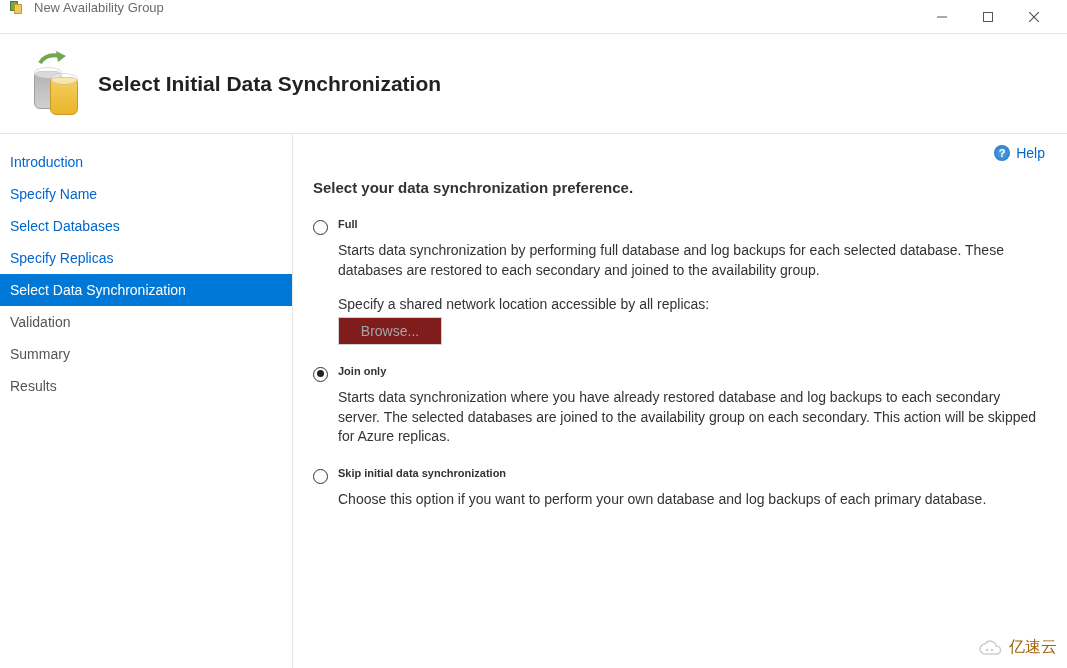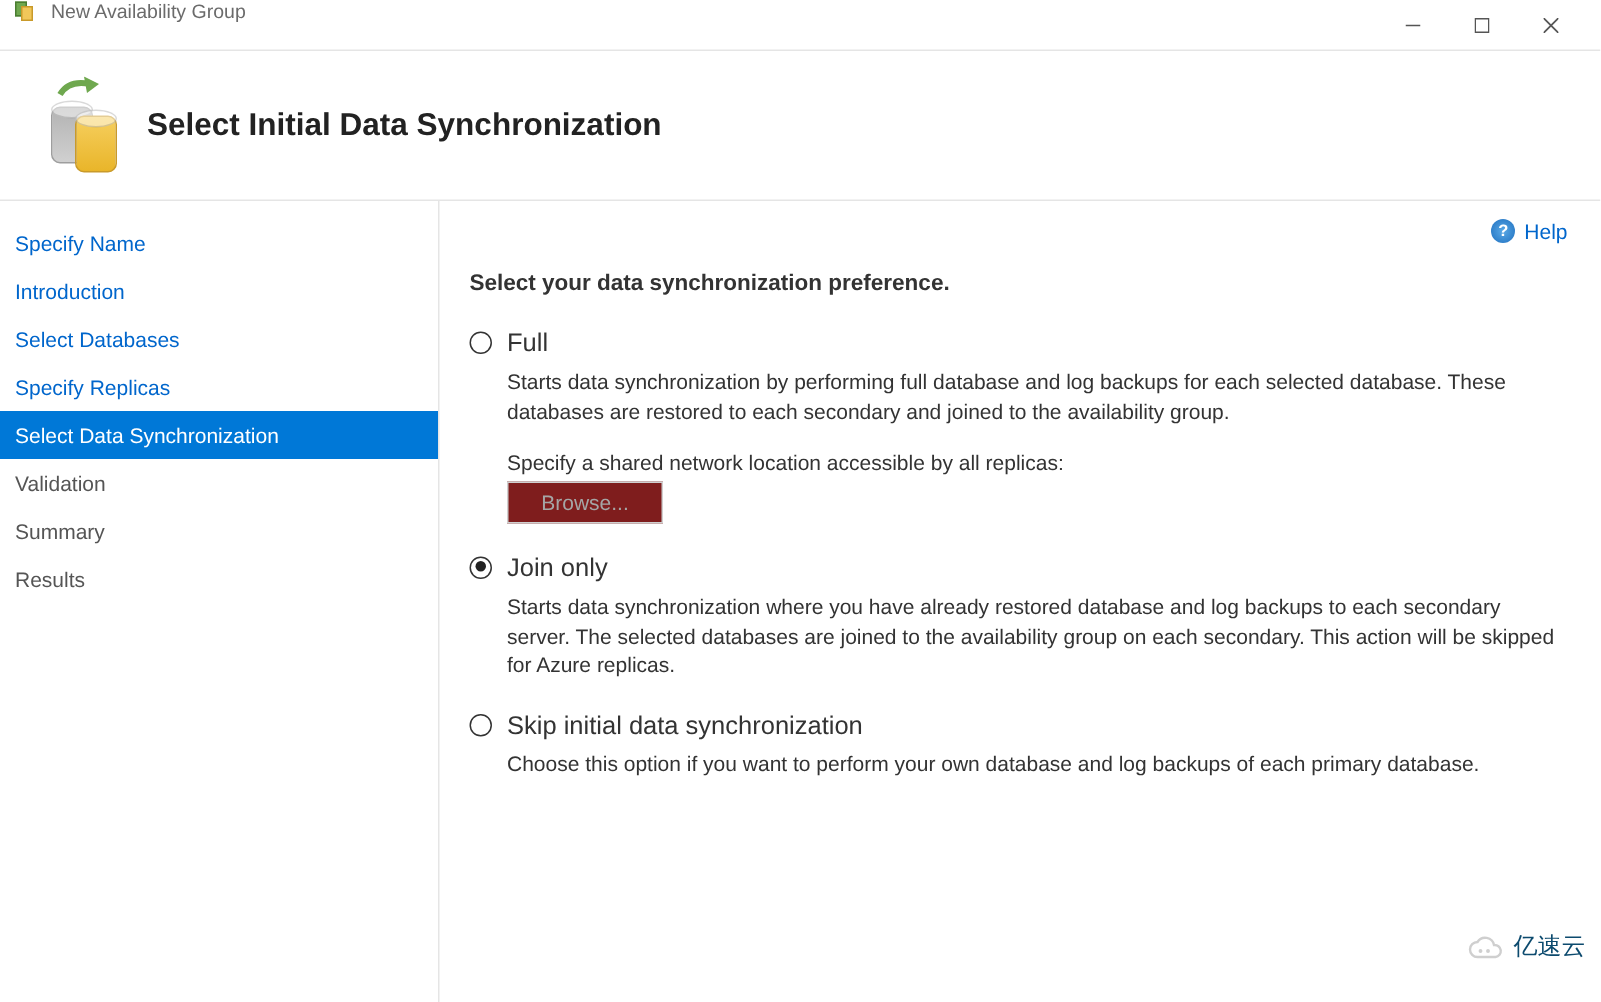--- a/index.html
+++ b/index.html
@@ -26,27 +26,27 @@
     .nav-item.active { background: #0078d7; color: #fff; }
     .nav-item.after { color: #555; }
     .main { flex: 1; padding: 10px 22px 0 20px; position: relative; font-size: 14px; color: #333; }
     .help-row { text-align: right; margin-bottom: 18px; }
     .help-link { color: #0066cc; font-size: 14px; cursor: pointer; display: inline-flex; align-items: center; gap: 6px; }
     .help-icon { width: 16px; height: 16px; border-radius: 50%; background: radial-gradient(#5aa9e6,#1e6fbf); color: #fff; font-size: 11px; display: inline-flex; align-items: center; justify-content: center; font-weight: 600; }
     .prompt { font-weight: 600; font-size: 15px; margin-bottom: 22px; }
     .option { display: flex; gap: 10px; margin-bottom: 6px; align-items: flex-start; }
     .radio { width: 15px; height: 15px; border: 1.5px solid #333; border-radius: 50%; margin-top: 2px; flex-shrink: 0; position: relative; cursor: pointer; }
     .radio.selected::after { content: ""; position: absolute; top: 2.5px; left: 2.5px; width: 7px; height: 7px; background: #222; border-radius: 50%; }
-    .opt-title { font-weight: 400; font-size: 17px; }
+    .opt-title { font-weight: 700; font-size: 11px; }
     .opt-body { margin-left: 25px; line-height: 1.42; margin-bottom: 20px; color: #333; }
     .share-label { margin-top: 14px; margin-bottom: 0; display: block; }
     .share-row { display: flex; gap: 10px; align-items: center; margin-top: 2px; }
     .share-input { flex: 1; height: 28px; padding: 2px 8px; border: 1px solid #c9c9c9; background: #fafafa; color: #888; font-size: 14px; }
     .browse-btn { width: 104px; height: 28px; border: 1px solid #d0d0d0; background: #7f1d1d; color: #a5a5a5; font-size: 14px; cursor: default; }
-    .watermark { position: absolute; right: 10px; bottom: 26px; display: flex; align-items: center; gap: 6px; color: #0c4a6e; font-size: 16px; text-align: right; }
+    .watermark { position: absolute; right: 10px; bottom: 10px; display: flex; align-items: center; gap: 6px; color: #a16207; font-size: 16px; text-align: right; }
     .wm-icon { width: 26px; height: 20px; }
   </style>
 </head>
 <body>
 
 <div class="titlebar">
   <span class="titlebar-icon">
       <span class="pg2"></span>
       <span class="pg"></span>
     </span>
@@ -78,22 +78,22 @@
           <path d="M20 0 L30 5 L22 11 Z" fill="#6fa84f"></path>
         </svg></div>
     <div class="cyl back"></div>
     <div class="cyl front"></div>
   </div>
   <h1 class="page-title">Select Initial Data Synchronization</h1>
 </div>
 
 <div class="body-split">
   <div class="sidebar">
+    <div class="nav-item">Introduction</div>
     <div class="nav-item">Specify Name</div>
-    <div class="nav-item">Introduction</div>
     <div class="nav-item">Select Databases</div>
     <div class="nav-item">Specify Replicas</div>
     <div class="nav-item active">Select Data Synchronization</div>
     <div class="nav-item after">Validation</div>
     <div class="nav-item after">Summary</div>
     <div class="nav-item after">Results</div>
   </div>
 
   <div class="main">
     <div class="help-row">

